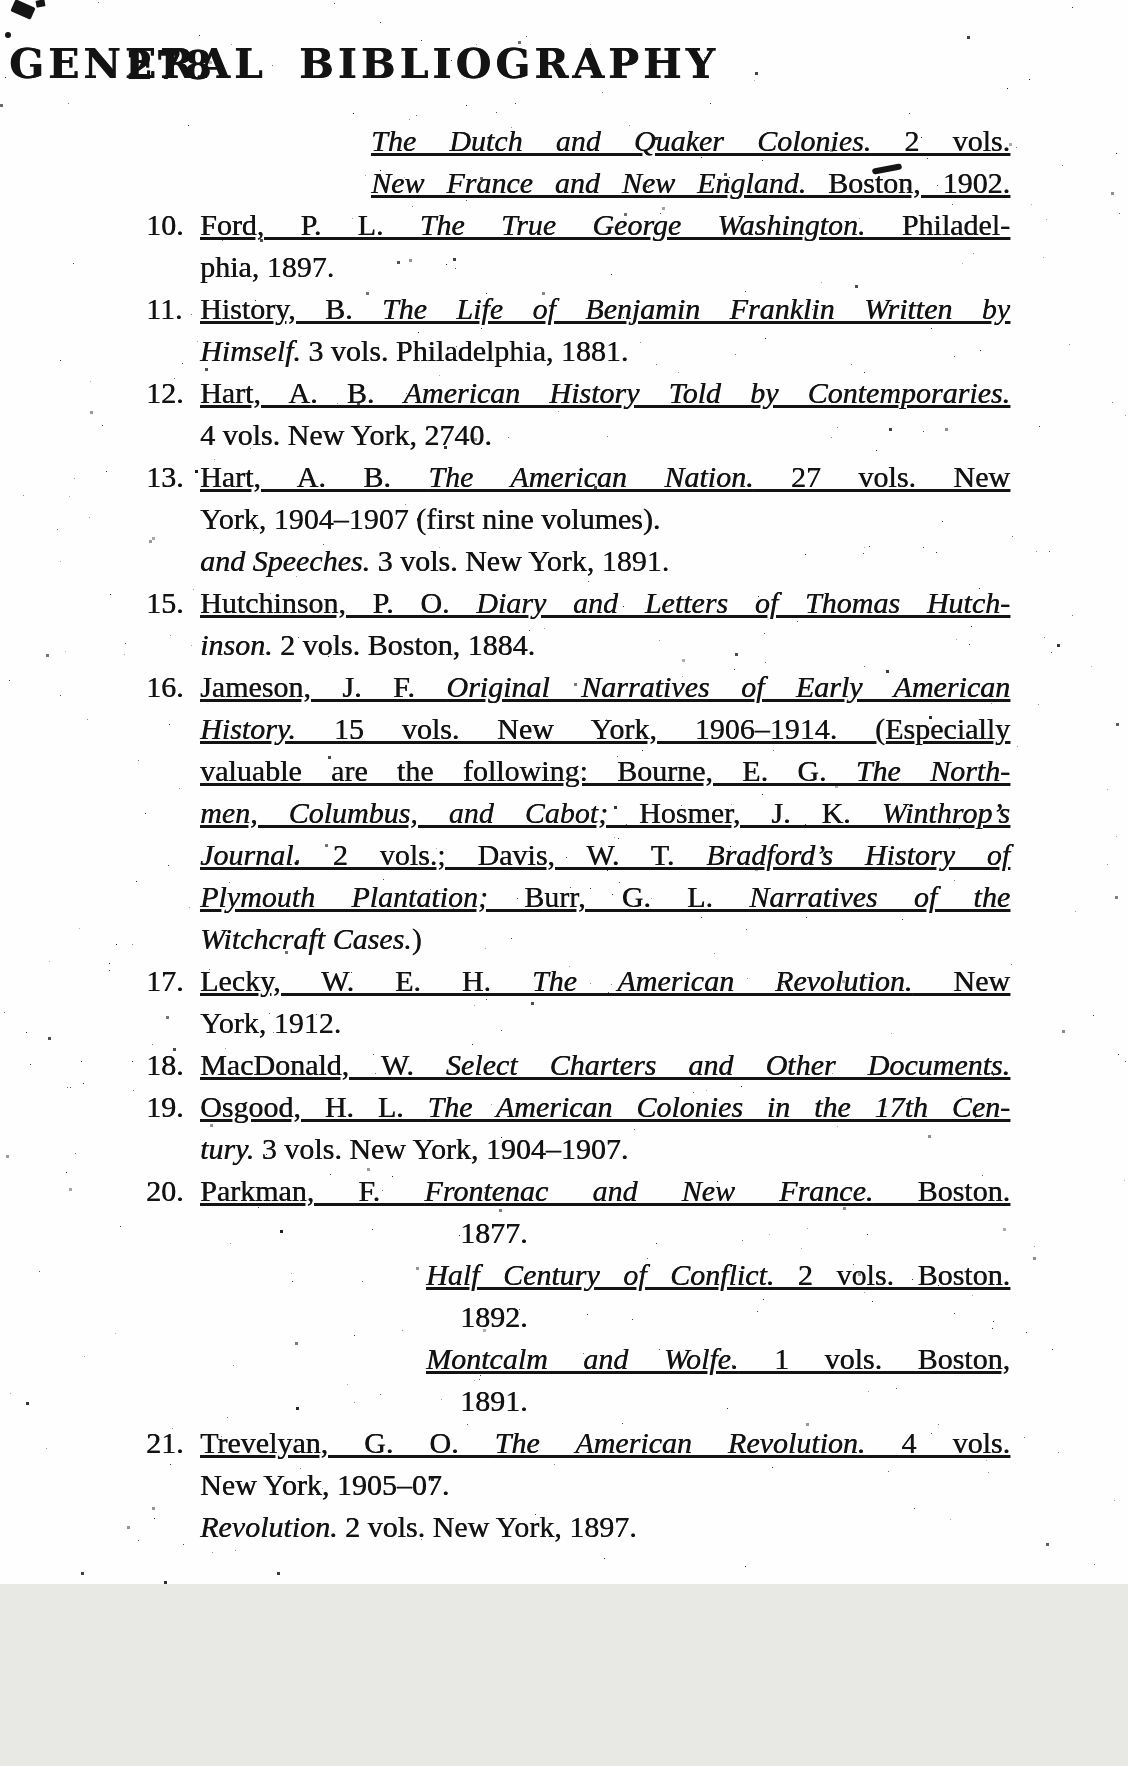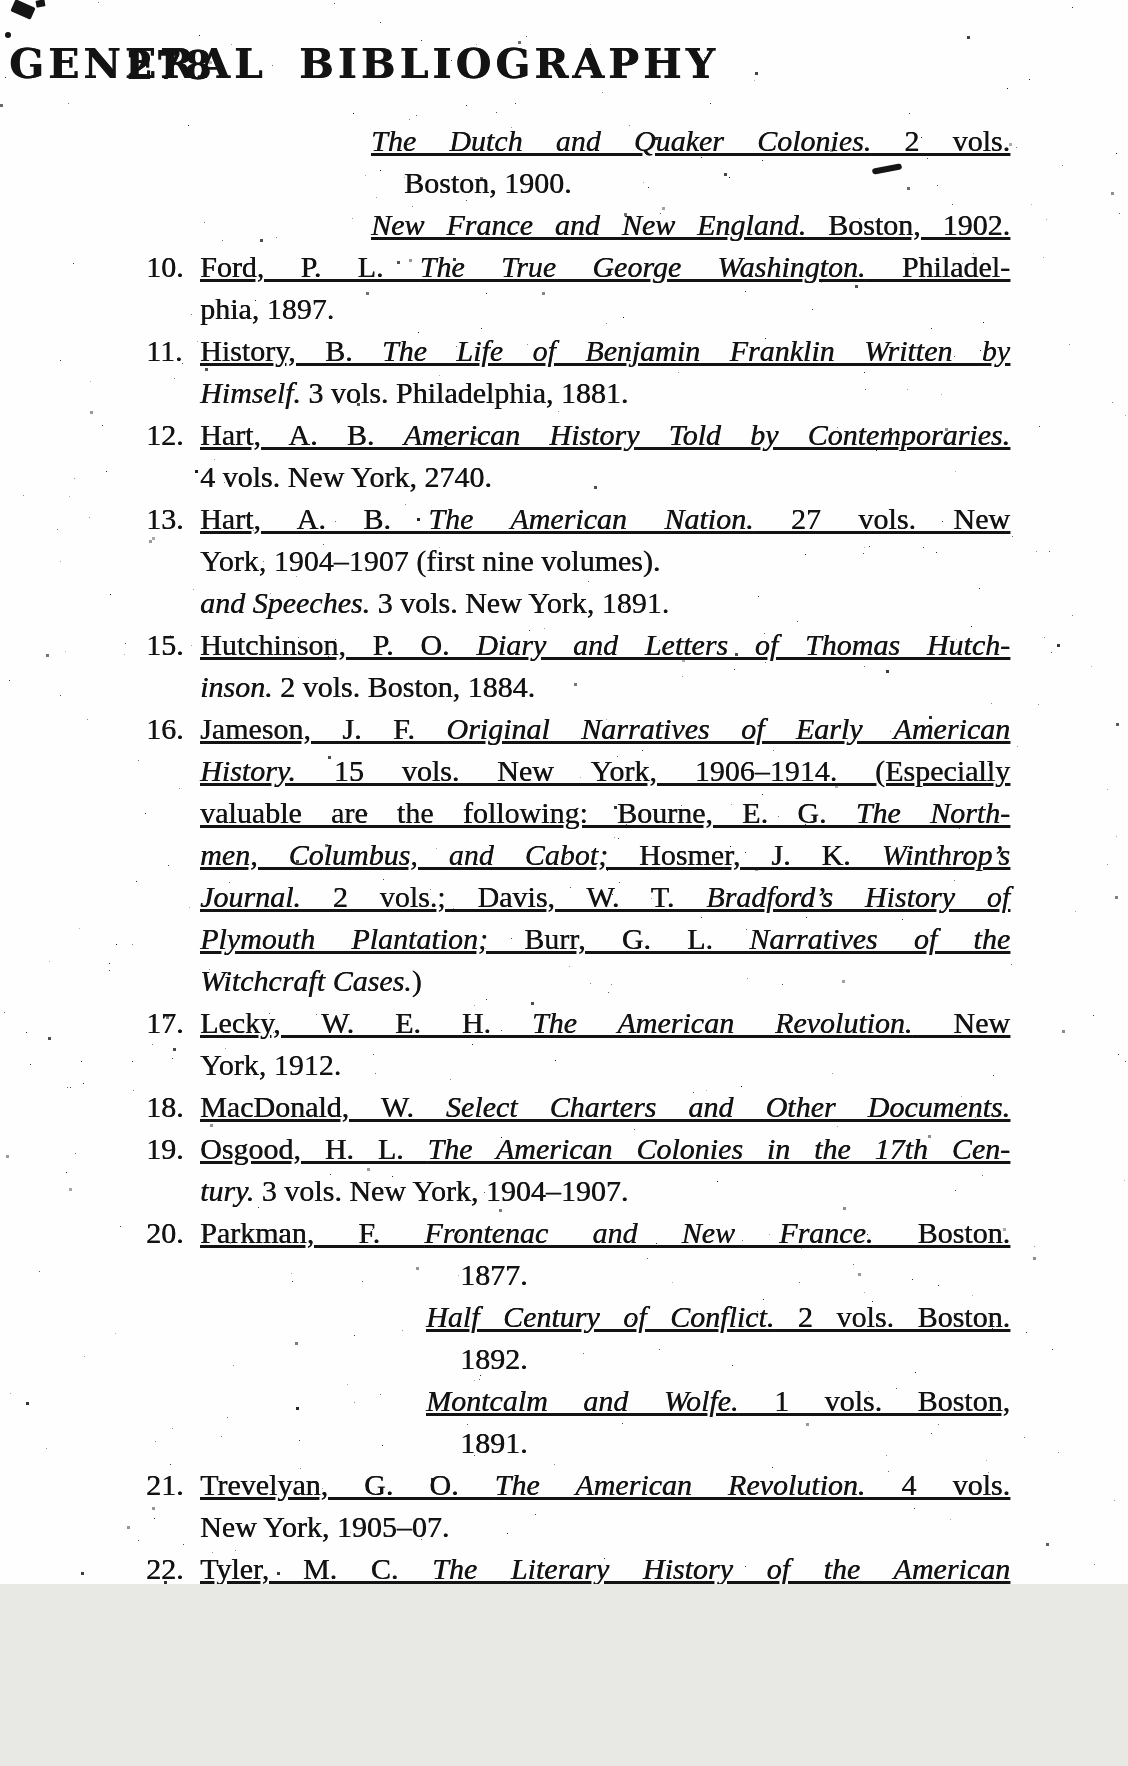--- a/index.html
+++ b/index.html
@@ -60,21 +60,20 @@
   <div class="artifact a-dash"></div>
 
   <div class="header ink">
     <span class="pageno">278</span>
     <h1 class="ptitle">GENERAL BIBLIOGRAPHY</h1>
   </div>
 
   <div class="content ink">
       <div class="entry">
         <div class="line ind2 just"><em>The Dutch and Quaker Colonies.</em><span> 2 vols.</span></div>
-        <div class="line ind3"><span>Boston, 1900.</span></div>
       </div>
       <div class="entry">
         <div class="line ind2 just"><em>New France and New England.</em><span> Boston, 1902.</span></div>
       </div>
       <div class="entry">
         <div class="line ind0 just"><span class="num">10.</span><span>Ford, P. L. </span><em>The True George Washington.</em><span> Philadel-</span></div>
         <div class="line ind1"><span>phia, 1897.</span></div>
       </div>
       <div class="entry">
         <div class="line ind0 just"><span class="num">11.</span><span>History, B. </span><em>The Life of Benjamin Franklin Written by</em></div>
@@ -121,17 +120,16 @@
         <div class="line ind4 just"><em>Half Century of Conflict.</em><span> 2 vols. Boston.</span></div>
         <div class="line ind5"><span>1892.</span></div>
         <div class="line ind4 just"><em>Montcalm and Wolfe.</em><span> 1 vols. Boston,</span></div>
         <div class="line ind5"><span>1891.</span></div>
       </div>
       <div class="entry">
         <div class="line ind0 just"><span class="num">21.</span><span>Trevelyan, G. O. </span><em>The American Revolution.</em><span> 4 vols.</span></div>
         <div class="line ind1"><span>New York, 1905–07.</span></div>
       </div>
       <div class="entry">
-        <div class="line ind0 just"><span class="num">22.</span><span>Tyler, M. C. </span><em>The Literary History of the American</em></div>
         <div class="line ind1"><em>Revolution.</em><span> 2 vols. New York, 1897.</span></div>
       </div>
     </div>
 </div>
 
 </body></html>

